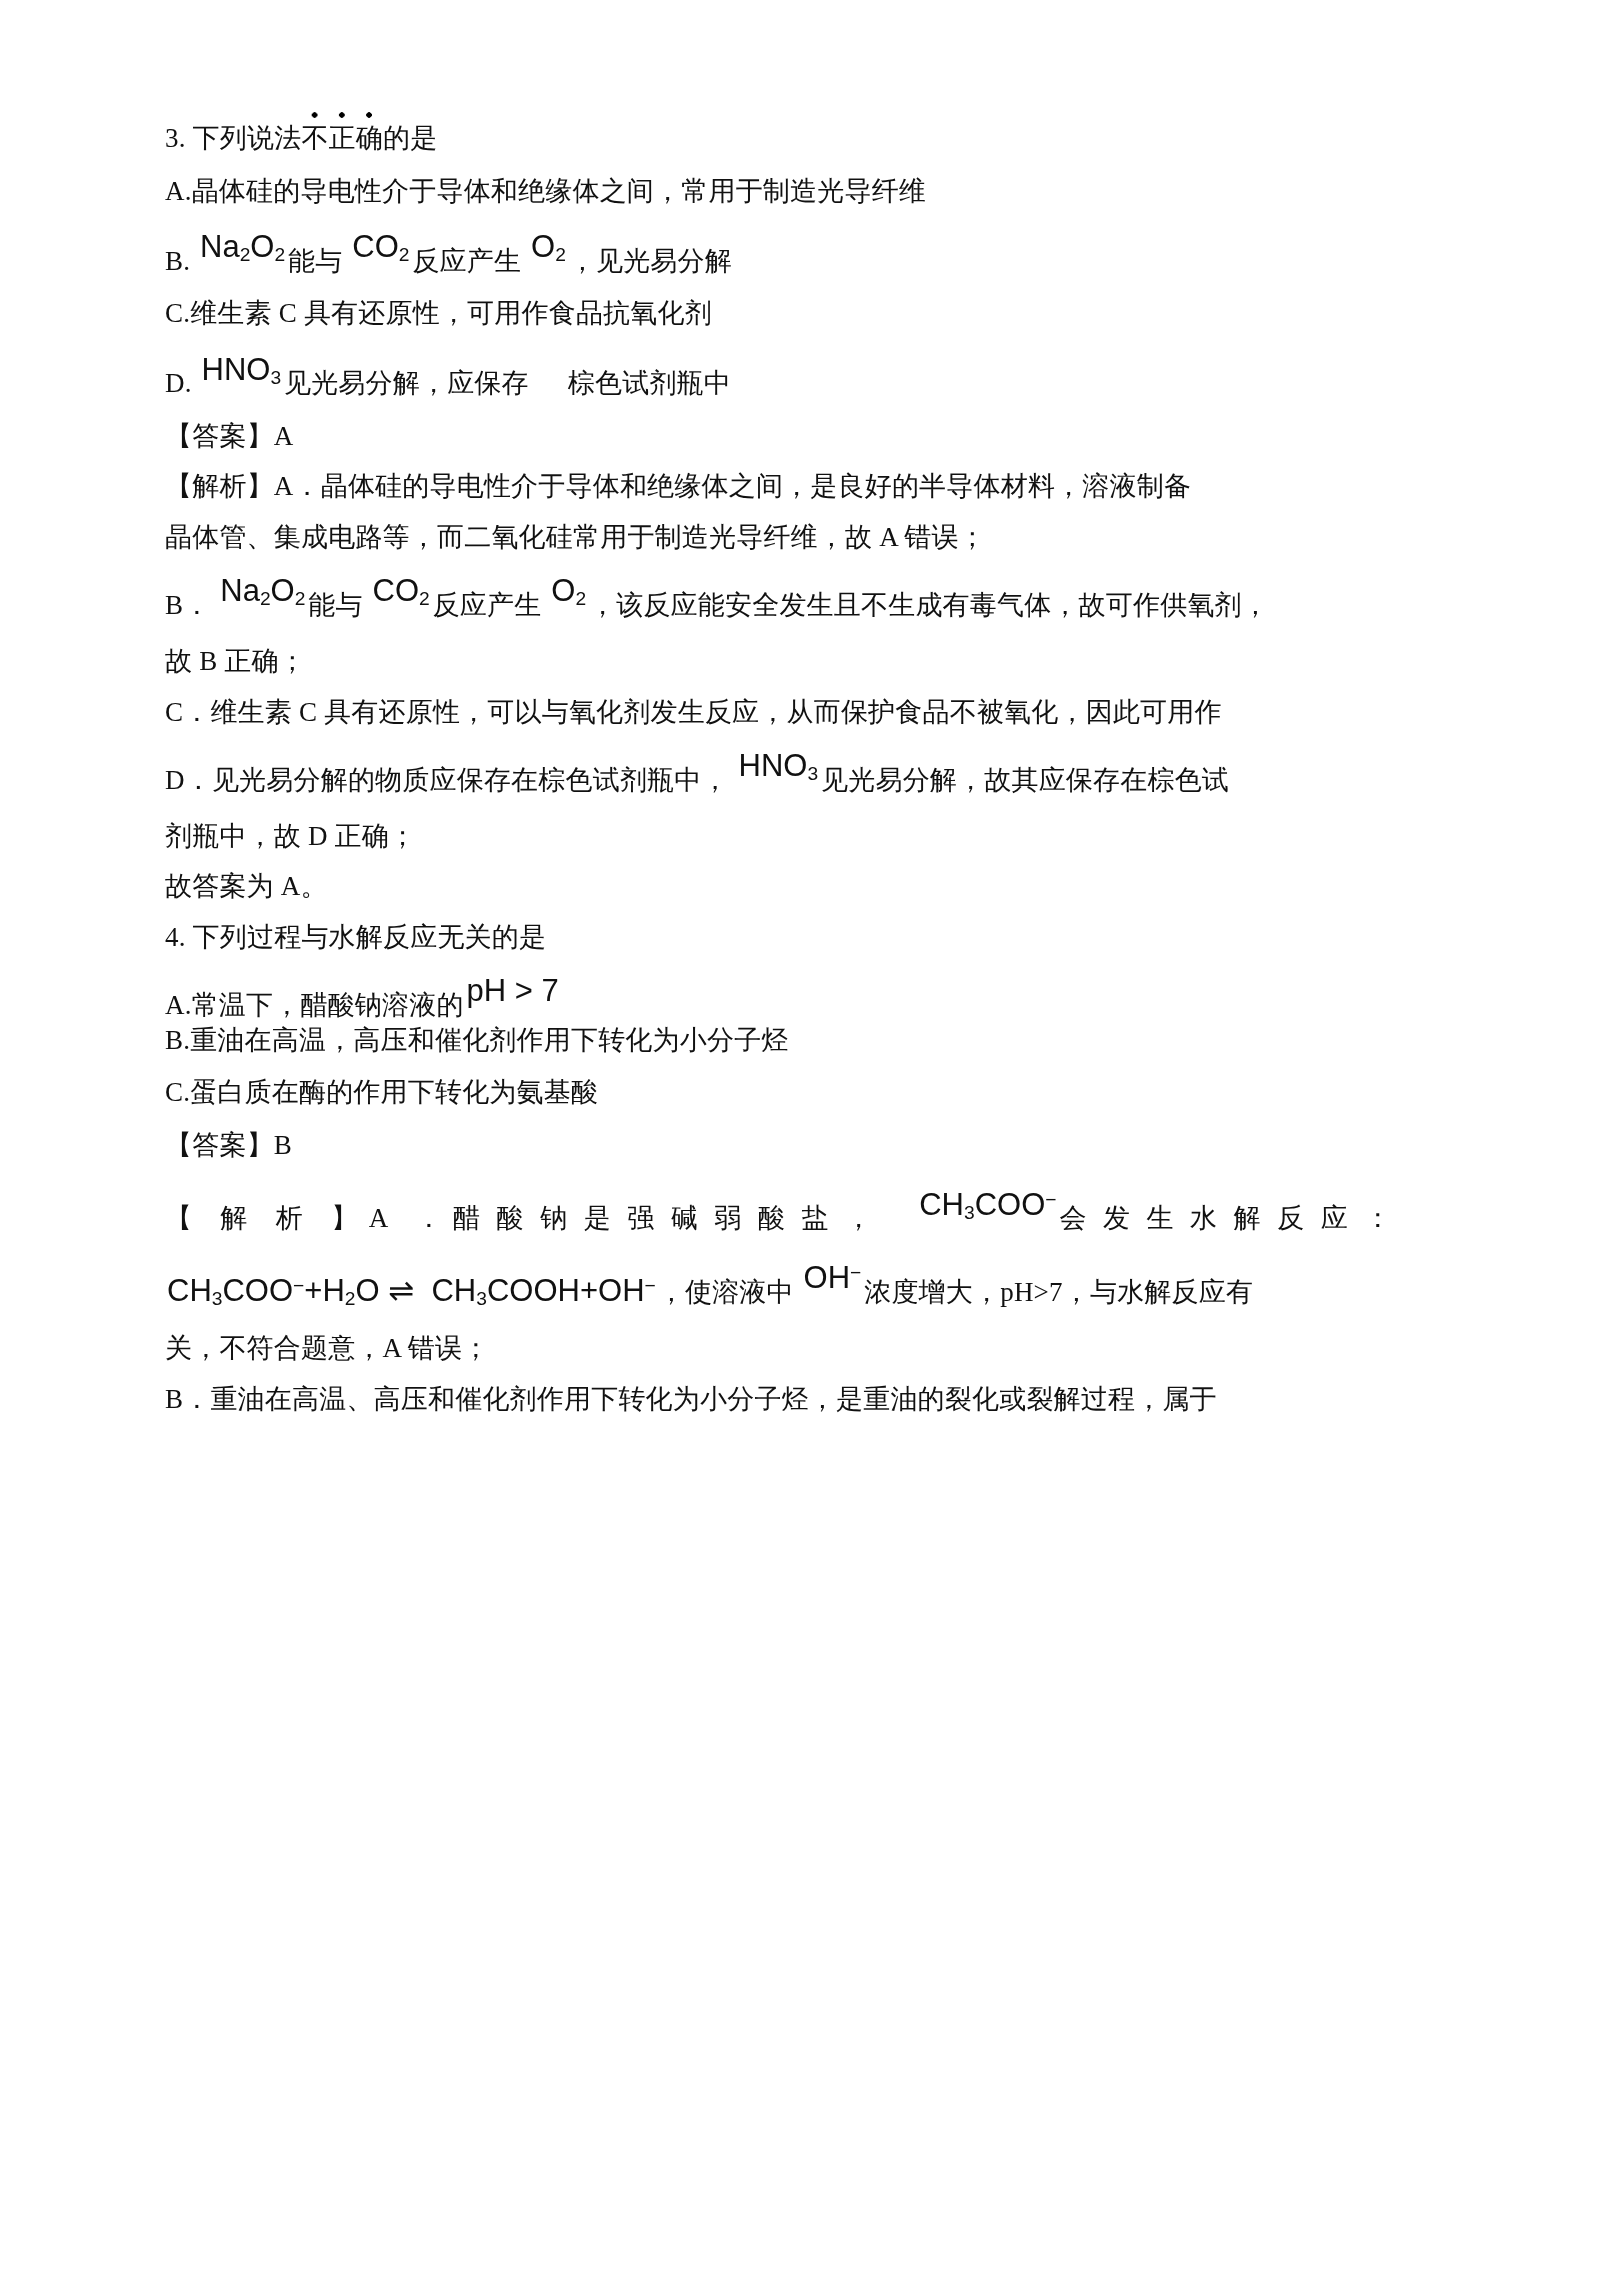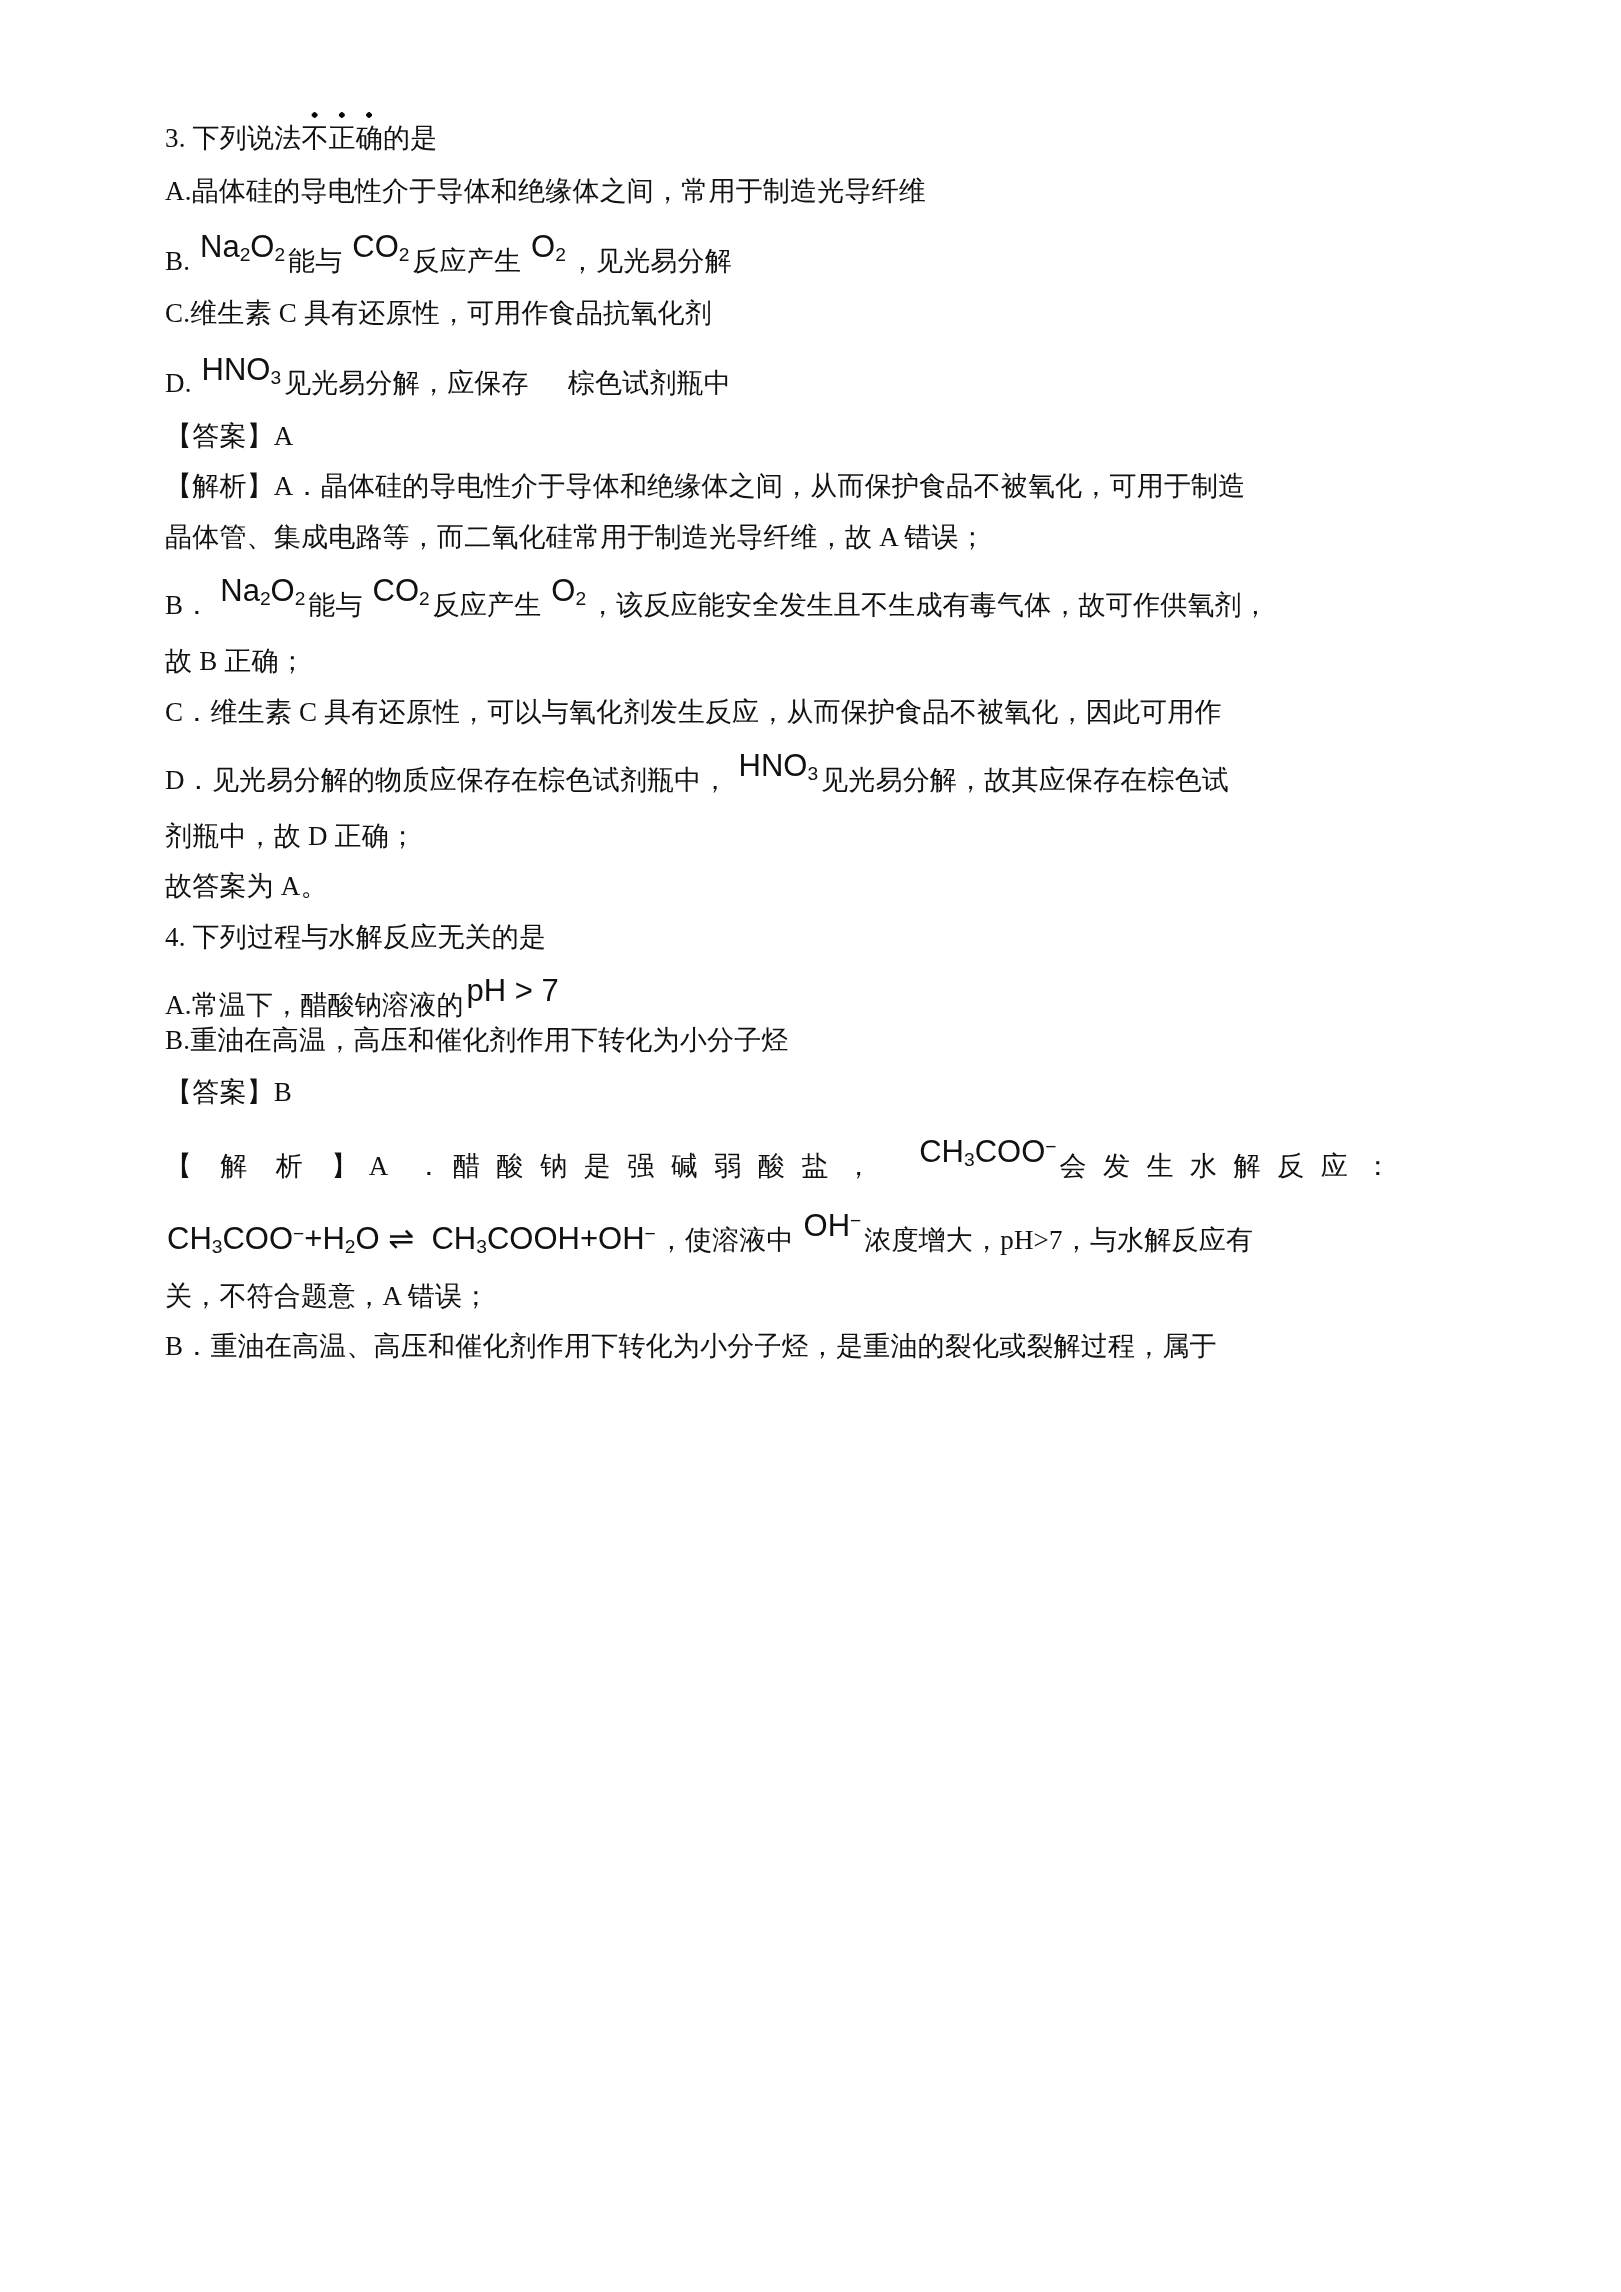--- a/index.html
+++ b/index.html
@@ -157,21 +157,21 @@
     <div class="line opt hasformula">
       <span class="lbl">D.</span>
       <span class="mf"><span>HNO</span><sub>3</sub></span><span class="cn">见光易分解，应保存</span><span class="gap-md"></span><span class="cn">棕色试剂瓶中</span>
     </div>
 
     <div class="line exp-tight">
       <span class="cn">【答案】</span><span class="lbl">A</span>
     </div>
 
     <div class="line exp-tight">
-      <span class="cn">【解析】</span><span class="cn">A．晶体硅的导电性介于导体和绝缘体之间，从而保护食品不被氧化，可用于制造</span>
+      <span class="cn">【解析】</span><span class="cn">A．晶体硅的导电性介于导体和绝缘体之间，是良好的半导体材料，溶液制备</span>
     </div>
 
     <div class="line exp-tight">
       <span class="cn">晶体管、集成电路等，而二氧化硅常用于制造光导纤维，故 A 错误；</span>
     </div>
 
     <div class="line exp hasformula">
       <span class="lbl">B．</span>
       <span class="mf"><span>Na</span><sub>2</sub><span>O</span><sub>2</sub></span><span class="cn">能与</span>
       <span class="mf"><span>CO</span><sub>2</sub></span><span class="cn">反应产生</span>
@@ -206,20 +206,23 @@
     </div>
 
     <div class="line opt-tall hasformula">
       <span class="lbl">A.</span><span class="cn">常温下，醋酸钠溶液的</span><span class="mf">pH &gt; 7</span>
     </div>
 
     <div class="line opt">
       <span class="lbl">B.</span><span class="cn">重油在高温，高压和催化剂作用下转化为小分子烃</span>
     </div>
 
+    <div class="line opt">
+      <span class="lbl">C.</span><span class="cn">蛋白质在酶的作用下转化为氨基酸</span>
+    </div>
 
 
     <div class="line exp">
       <span class="cn">【答案】</span><span class="lbl">B</span>
     </div>
 
     <div class="line exp hasformula justified">
       <span class="cn sp-wide">【 解 析 】</span><span class="lbl sp-wide">A ．</span><span class="cn sp-mid">醋 酸 钠 是 强 碱 弱 酸 盐 ，</span>
       <span class="gap-sm"></span>
       <span class="mf"><span>CH</span><sub>3</sub><span>COO</span><sup>−</sup></span><span class="cn sp-mid">会 发 生 水 解 反 应 ：</span>

